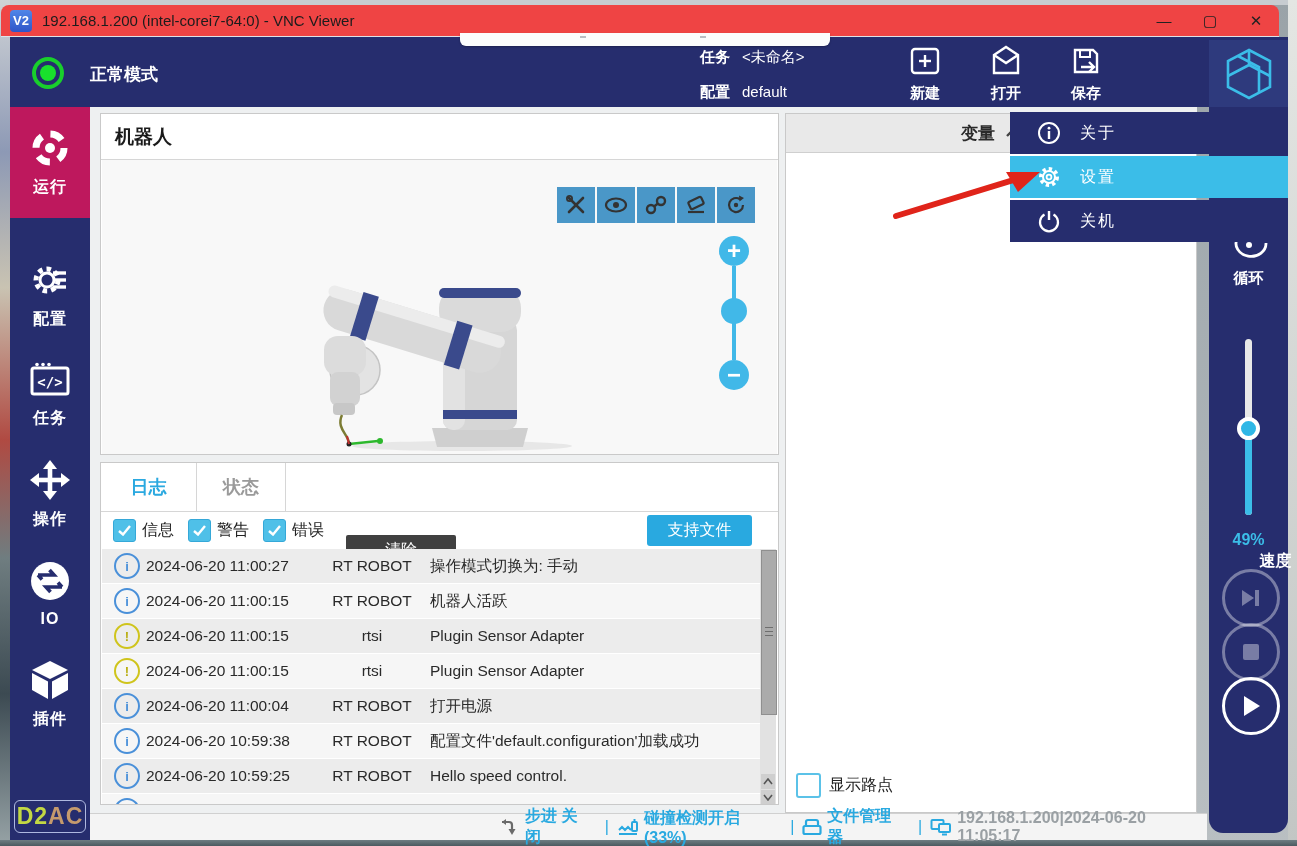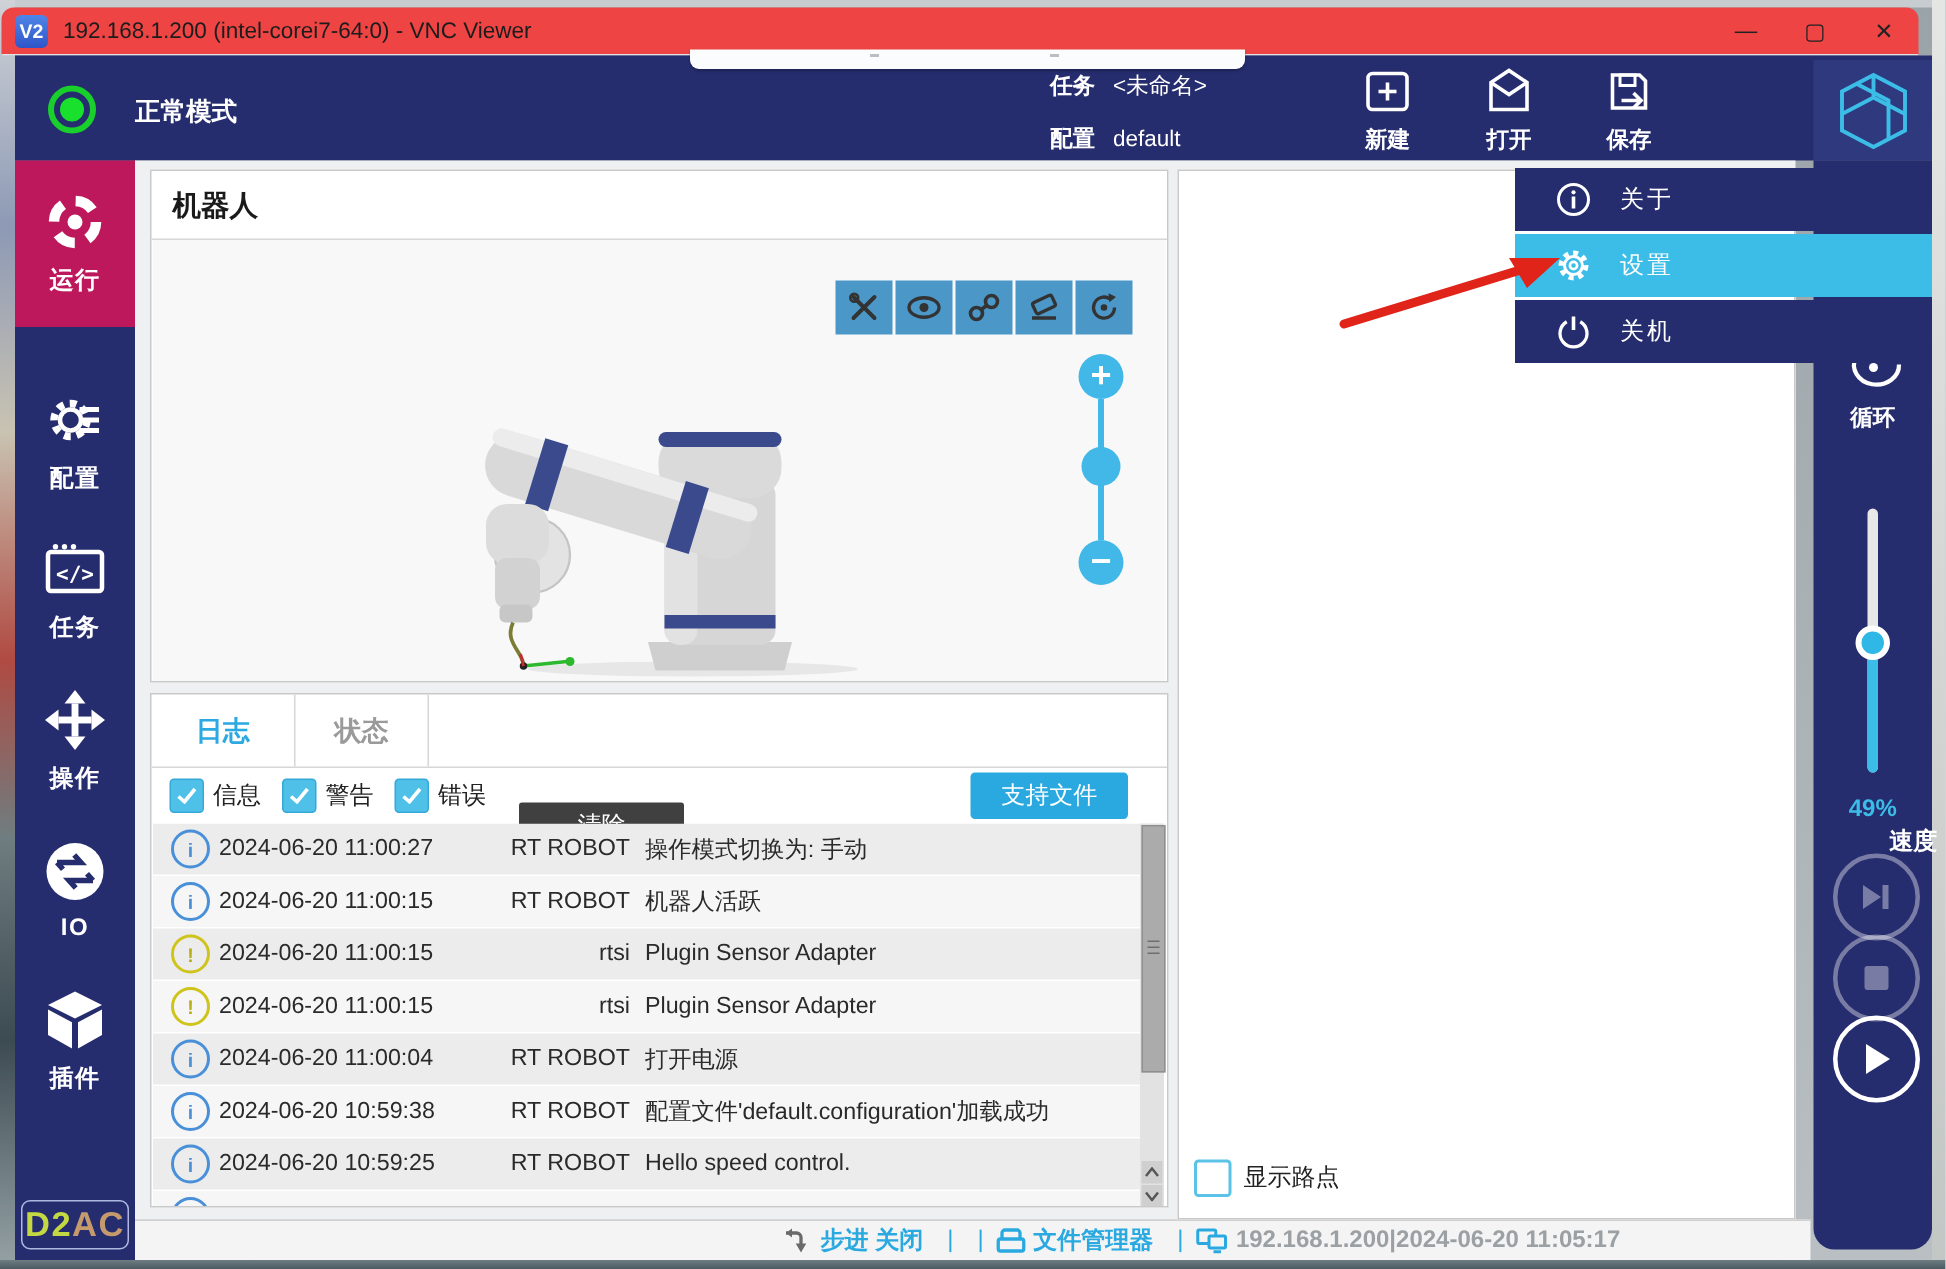--- a/index.html
+++ b/index.html
@@ -76,21 +76,21 @@
   .btn-support{width:105px;height:31px;background:#29a9e0;color:#fff;font-size:16px;border-radius:3px;
     display:flex;align-items:center;justify-content:center;margin-left:auto;margin-right:26px;}
   .loglist{position:absolute;left:1px;top:86px;width:659px;height:256px;overflow:hidden;}
   .logrow{height:34px;margin-bottom:1px;display:flex;align-items:center;font-size:15.5px;color:#2a2a2a;}
   .logrow:nth-child(odd){background:#ececec;}
   .logrow:nth-child(even){background:#f6f6f6;}
   .l-ico{width:22px;height:22px;margin:0 6px 0 12px;border-radius:50%;border:2px solid #4a90d9;color:#4a90d9;
     display:flex;align-items:center;justify-content:center;font-size:13px;font-weight:bold;flex:none;}
   .logrow.warning .l-ico{border-color:#cfc41c;color:#b9ae14;}
   .l-time{width:178px;flex:none;}
-  .l-src{width:96px;flex:none;text-align:right;}
+  .l-src{width:96px;flex:none;text-align:center;}
   .l-msg{margin-left:10px;white-space:nowrap;}
   .vsb{position:absolute;right:2px;top:86px;width:16px;height:256px;background:#e2e2e2;}
   .vsb-thumb{position:absolute;left:1px;top:1px;width:14px;height:163px;background:#ababab;border:1px solid #8f8f8f;}
   .grip{position:absolute;left:3px;width:8px;height:1px;background:#6e6e6e;}
   .vsb-btn{position:absolute;left:1px;width:14px;height:15px;background:#cfcfcf;display:flex;align-items:center;justify-content:center;}
   
   .var-panel{left:785px;top:113px;width:412px;height:700px;}
   .var-head{height:38px;background:#e9e9e9;border-bottom:1px solid #cfcfcf;display:flex;align-items:center;justify-content:center;
     font-size:17px;font-weight:bold;color:#2a2a2a;}
   .waypoint-row{position:absolute;left:10px;bottom:14px;display:flex;align-items:center;}
@@ -439,20 +439,26 @@
     </div>
     <div class="vsb-btn" style="bottom:0">
       <svg width="10" height="7" viewBox="0 0 10 7">
           <polyline points="1,1 5,6 9,1" fill="none" stroke="#555" stroke-width="1.6"></polyline>
         </svg>
     </div>
   </div>
 </div>
 
 <div class="abs panel var-panel">
+  <div class="var-head">
+    <span>变量</span>
+    <svg width="16" height="10" viewBox="0 0 16 10" style="margin-left:10px">
+        <polyline points="2,8 8,2 14,8" fill="none" stroke="#444" stroke-width="2.4"></polyline>
+      </svg>
+  </div>
   <div class="waypoint-row">
     <span class="cb-empty"></span>
     <span class="wp-lbl">显示路点</span>
   </div>
 </div>
 
 <div class="abs runbar">
   <div class="loop-wrap">
     <svg width="44" height="40" viewBox="0 0 44 40" style="margin:0 auto">
       <path d="M33 8 a15 13 0 1 0 6 10" fill="none" stroke="#fff" stroke-width="2.8"></path>
@@ -527,20 +533,31 @@
     <span class="sb-ic">
       <svg width="20" height="18" viewBox="0 0 20 18">
           <path d="M2 4 h7 a3 3 0 0 1 3 3 v5" fill="none" stroke="#6a6a6a" stroke-width="2.2"></path>
           <polygon points="12,17 8.5,11 15.5,11" fill="#6a6a6a"></polygon>
           <polygon points="2,4 6,1 6,7" fill="#6a6a6a"></polygon>
         </svg>
     </span>
     <span>步进 关闭</span>
   </div>
   <span class="sb-sep">|</span>
+  <div class="sb-item">
+    <span class="sb-ic">
+      <svg width="22" height="18" viewBox="0 0 22 18">
+          <path d="M2 12 l3-3 3 3 3-3 3 3" fill="none" stroke="#29a9e0" stroke-width="2"></path>
+          <rect x="15" y="4" width="5" height="9" rx="1" fill="none" stroke="#29a9e0" stroke-width="2"></rect>
+          <line x1="17.5" y1="1" x2="17.5" y2="4" stroke="#29a9e0" stroke-width="2"></line>
+          <line x1="2" y1="16" x2="20" y2="16" stroke="#29a9e0" stroke-width="2"></line>
+        </svg>
+    </span>
+    <span>碰撞检测开启(33%)</span>
+  </div>
   <span class="sb-sep">|</span>
   <div class="sb-item">
     <span class="sb-ic">
       <svg width="20" height="18" viewBox="0 0 20 18">
           <path d="M4 8 V4 a2 2 0 0 1 2-2 h8 a2 2 0 0 1 2 2 v4" fill="none" stroke="#29a9e0" stroke-width="2.2"></path>
           <rect x="1.5" y="8" width="17" height="8" rx="1.5" fill="none" stroke="#29a9e0" stroke-width="2.2"></rect>
         </svg>
     </span>
     <span>文件管理器</span>
   </div>

